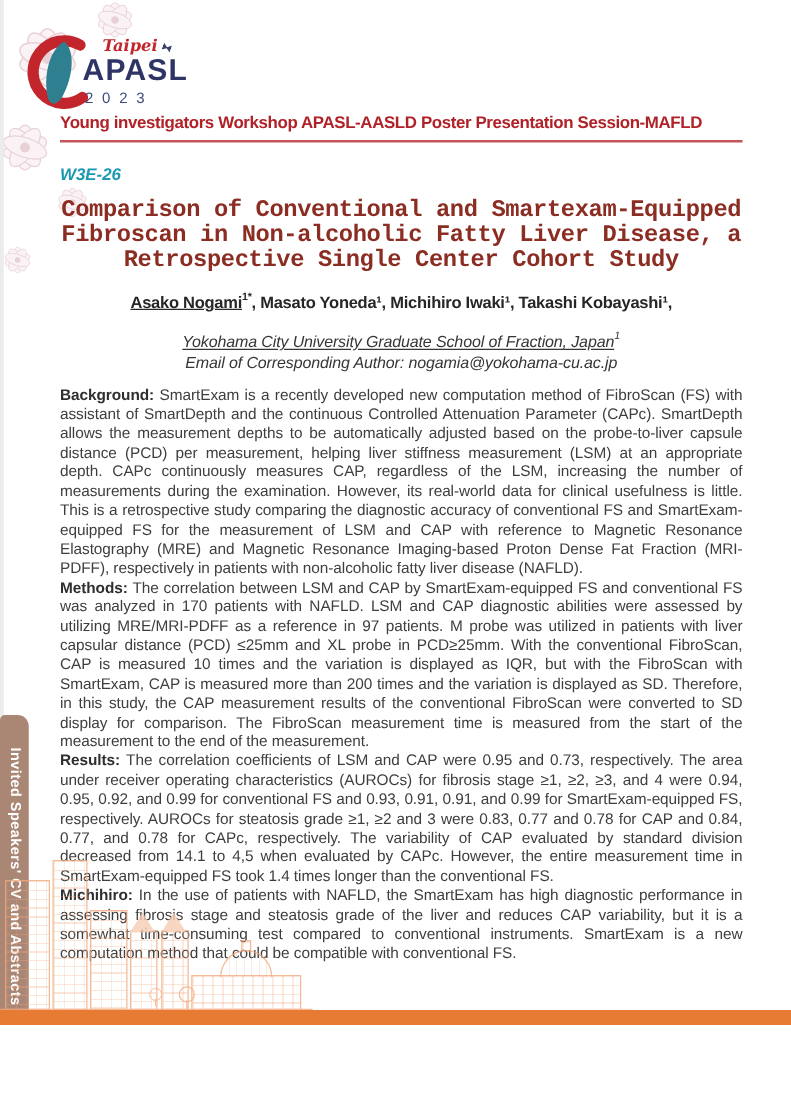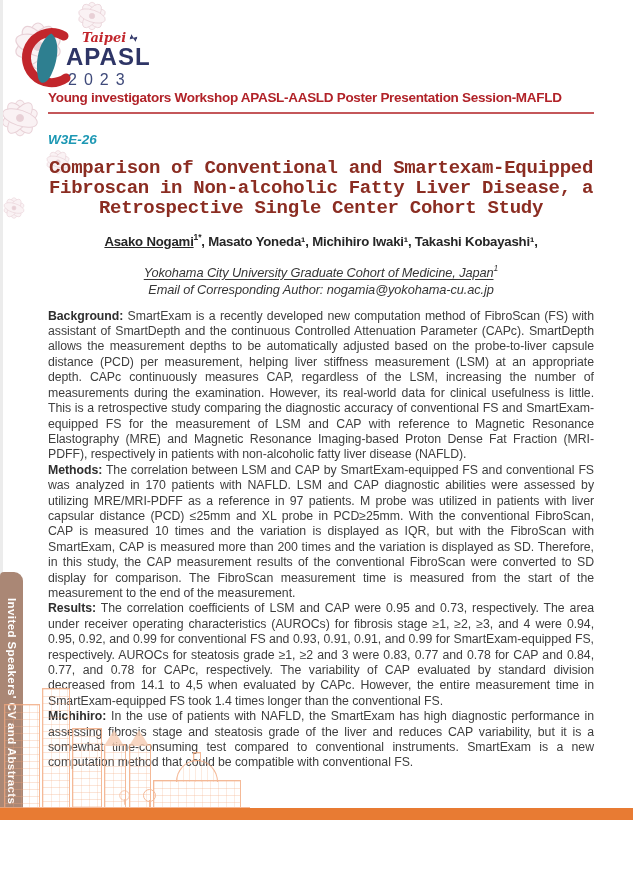--- a/index.html
+++ b/index.html
@@ -10,21 +10,21 @@
   
   .florals { position:absolute; left:0; top:0; pointer-events:none; }
 
   
   .logo { position:absolute; left:18px; top:26px; display:flex; align-items:flex-start; }
   .logo-text { margin-left:-16px; margin-top:4px; }
   .logo-taipei-row { display:flex; align-items:center; gap:4px; margin-left:22px; }
   .logo-taipei { font-family:"DejaVu Serif",serif; font-style:italic; font-weight:bold; font-size:13px; color:#c2262c; }
   .butterfly { width:7px; height:6px; background:#3a4070; clip-path:polygon(0 0,50% 45%,100% 0,100% 100%,50% 60%,0 100%); transform:rotate(20deg); }
   .logo-apasl { font-size:24px; font-weight:bold; color:#2e3566; letter-spacing:1px; line-height:24px; margin-left:6px; }
-  .logo-year { font-size:16px; color:#3f4a7a; letter-spacing:7px; margin-left:8px; margin-top:2px; }
+  .logo-year { font-size:12px; color:#3f4a7a; letter-spacing:7px; margin-left:8px; margin-top:2px; }
 
   
   .main { position:absolute; left:48px; top:88px; width:546px; }
   .session-header { position:relative; }
   .session-line { color:#b12228; font-weight:bold; font-size:13.5px; letter-spacing:-0.3px; line-height:19px; white-space:nowrap; }
   .session-date { position:absolute; right:0; bottom:1px; color:#7b6f70; font-size:13px; font-weight:normal; letter-spacing:0; }
   .red-rule { height:2px; background:#c4575a; margin-top:5px; }
 
   .abs-code { margin-top:18px; color:#1d98b4; font-weight:bold; font-style:italic; font-size:13.5px; }
   .paper-title { margin-top:11px; text-align:center; color:#8b2d22; font-weight:bold; font-size:19px; letter-spacing:-0.3px; line-height:20px;font-family:Liberation Mono, monospace; }
@@ -138,21 +138,21 @@
     <div class="red-rule"></div>
 
     <div class="abs-code">W3E-26</div>
 
     <div class="paper-title">Comparison of Conventional and Smartexam-Equipped Fibroscan in Non-alcoholic Fatty Liver Disease, a Retrospective Single Center Cohort Study</div>
 
     <div class="authors">
       <div><span class="uline">Asako Nogami</span><sup>1*</sup><span>, Masato Yoneda¹, Michihiro Iwaki¹, Takashi Kobayashi¹,</span></div>
     </div>
 
-    <div class="affil"><span class="uline">Yokohama City University Graduate Cohort of Medicine, Japan</span><sup>1</sup></div>
+    <div class="affil"><span class="uline">Yokohama City University Graduate School of Fraction, Japan</span><sup>1</sup></div>
     <div class="email">Email of Corresponding Author: nogamia@yokohama-cu.ac.jp</div>
 
     <div class="body-text">
       <p><strong>Background:</strong><span> SmartExam is a recently developed new computation method of FibroScan (FS) with assistant of SmartDepth and the continuous Controlled Attenuation Parameter (CAPc). SmartDepth allows the measurement depths to be automatically adjusted based on the probe-to-liver capsule distance (PCD) per measurement, helping liver stiffness measurement (LSM) at an appropriate depth. CAPc continuously measures CAP, regardless of the LSM, increasing the number of measurements during the examination. However, its real-world data for clinical usefulness is little. This is a retrospective study comparing the diagnostic accuracy of conventional FS and SmartExam-equipped FS for the measurement of LSM and CAP with reference to Magnetic Resonance Elastography (MRE) and Magnetic Resonance Imaging-based Proton Dense Fat Fraction (MRI-PDFF), respectively in patients with non-alcoholic fatty liver disease (NAFLD).</span></p>
       <p><strong>Methods:</strong><span> The correlation between LSM and CAP by SmartExam-equipped FS and conventional FS was analyzed in 170 patients with NAFLD. LSM and CAP diagnostic abilities were assessed by utilizing MRE/MRI-PDFF as a reference in 97 patients. M probe was utilized in patients with liver capsular distance (PCD) ≤25mm and XL probe in PCD≥25mm. With the conventional FibroScan, CAP is measured 10 times and the variation is displayed as IQR, but with the FibroScan with SmartExam, CAP is measured more than 200 times and the variation is displayed as SD. Therefore, in this study, the CAP measurement results of the conventional FibroScan were converted to SD display for comparison. The FibroScan measurement time is measured from the start of the measurement to the end of the measurement.</span></p>
       <p><strong>Results:</strong><span> The correlation coefficients of LSM and CAP were 0.95 and 0.73, respectively. The area under receiver operating characteristics (AUROCs) for fibrosis stage ≥1, ≥2, ≥3, and 4 were 0.94, 0.95, 0.92, and 0.99 for conventional FS and 0.93, 0.91, 0.91, and 0.99 for SmartExam-equipped FS, respectively. AUROCs for steatosis grade ≥1, ≥2 and 3 were 0.83, 0.77 and 0.78 for CAP and 0.84, 0.77, and 0.78 for CAPc, respectively. The variability of CAP evaluated by standard division decreased from 14.1 to 4,5 when evaluated by CAPc. However, the entire measurement time in SmartExam-equipped FS took 1.4 times longer than the conventional FS.</span></p>
       <p><strong>Michihiro:</strong><span> In the use of patients with NAFLD, the SmartExam has high diagnostic performance in assessing fibrosis stage and steatosis grade of the liver and reduces CAP variability, but it is a somewhat time-consuming test compared to conventional instruments. SmartExam is a new computation method that could be compatible with conventional FS.</span></p>
     </div>
 
   </div>

